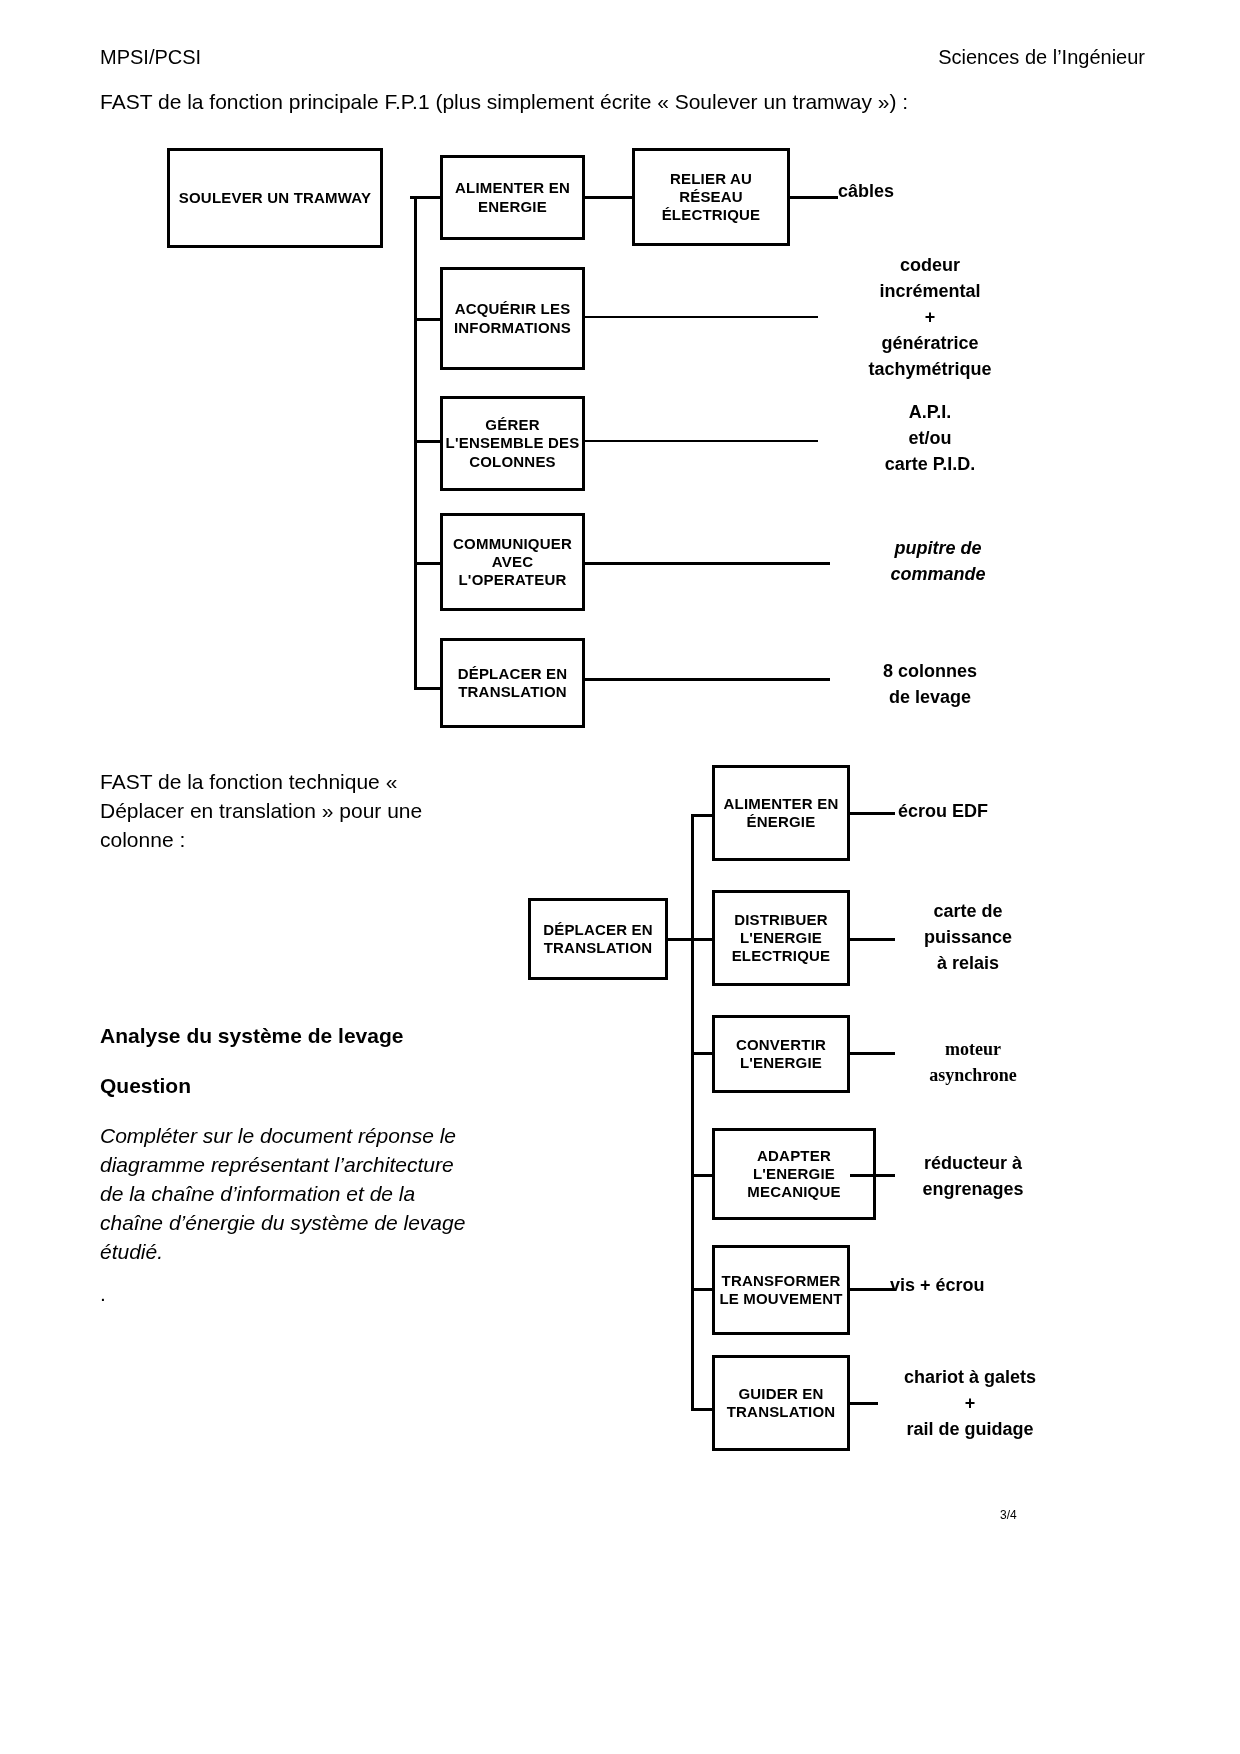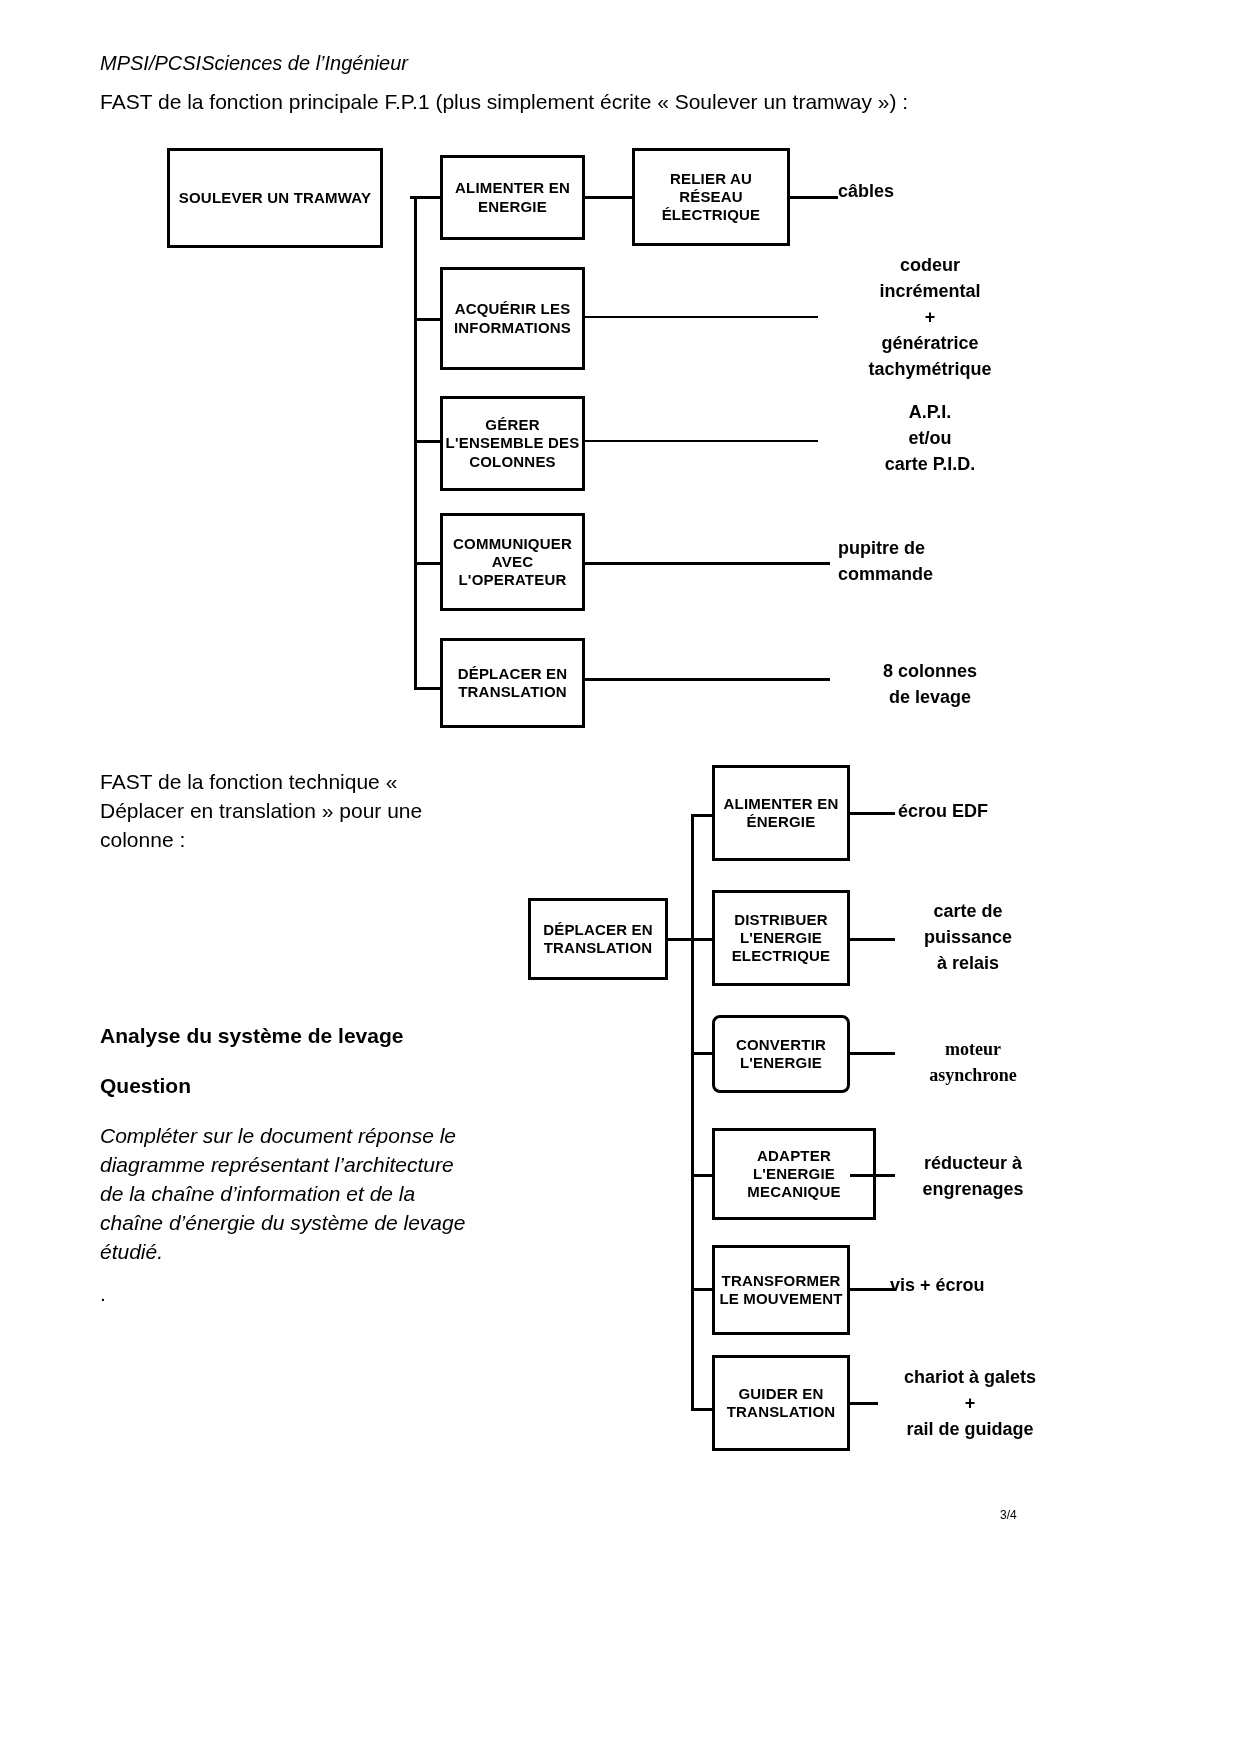--- a/index.html
+++ b/index.html
@@ -12,27 +12,26 @@
     height: 1754px;
     position: relative;
     font-family: "Liberation Sans", sans-serif;
     color: #000000;
     overflow: hidden;
   }
 
   
   .page-header {
     position: absolute;
-    top: 52px;
+    top: 46px;
     left: 100px;
     width: 1045px;
     display: flex;
-    justify-content: flex-start;
+    justify-content: space-between;
     font-size: 20px;
-    font-style: italic;
   }
 
   .intro-line {
     position: absolute;
     top: 90px;
     left: 100px;
     font-size: 21px;
     white-space: nowrap;
   }
 
@@ -148,21 +147,21 @@
 et/ou
 carte P.I.D.</div>
 
   <div class="hline" style="left:414px; top:562px; width:28px;"></div>
   <div class="fast-box" style="left:440px; top:513px; width:145px; height:98px;">
     <span>COMMUNIQUER
 AVEC
 L'OPERATEUR</span>
   </div>
   <div class="hline" style="left:585px; top:562px; width:245px;"></div>
-  <div class="sol-label" style="left:838px; top:535px; width:200px; text-align:left;">pupitre de
+  <div class="sol-label" style="left:838px; top:535px; width:200px; text-align:center;font-style:italic;">pupitre de
 commande</div>
 
   <div class="hline" style="left:414px; top:687px; width:28px;"></div>
   <div class="fast-box" style="left:440px; top:638px; width:145px; height:90px;">
     <span>DÉPLACER EN
 TRANSLATION</span>
   </div>
   <div class="hline" style="left:585px; top:678px; width:245px;"></div>
   <div class="sol-label" style="left:830px; top:658px; width:200px; text-align:center;">8 colonnes
 de levage</div>
@@ -207,21 +206,21 @@
     <span>DISTRIBUER
 L'ENERGIE
 ELECTRIQUE</span>
   </div>
   <div class="hline" style="left:850px; top:938px; width:45px;"></div>
   <div class="sol-label" style="left:878px; top:898px; width:180px; text-align:center;">carte de
 puissance
 à relais</div>
 
   <div class="hline" style="left:691px; top:1052px; width:24px;"></div>
-  <div class="fast-box" style="left:712px; top:1015px; width:138px; height:78px;border-radius:8px;">
+  <div class="fast-box" style="left:712px; top:1015px; width:138px; height:78px;">
     <span>CONVERTIR
 L'ENERGIE</span>
   </div>
   <div class="hline" style="left:850px; top:1052px; width:45px;"></div>
   <div class="sol-label" style="left:878px; top:1036px; width:190px; text-align:center;font-family:Liberation Serif, serif;">moteur
 asynchrone</div>
 
   <div class="hline" style="left:691px; top:1174px; width:24px;"></div>
   <div class="fast-box" style="left:712px; top:1128px; width:164px; height:92px;">
     <span>ADAPTER

